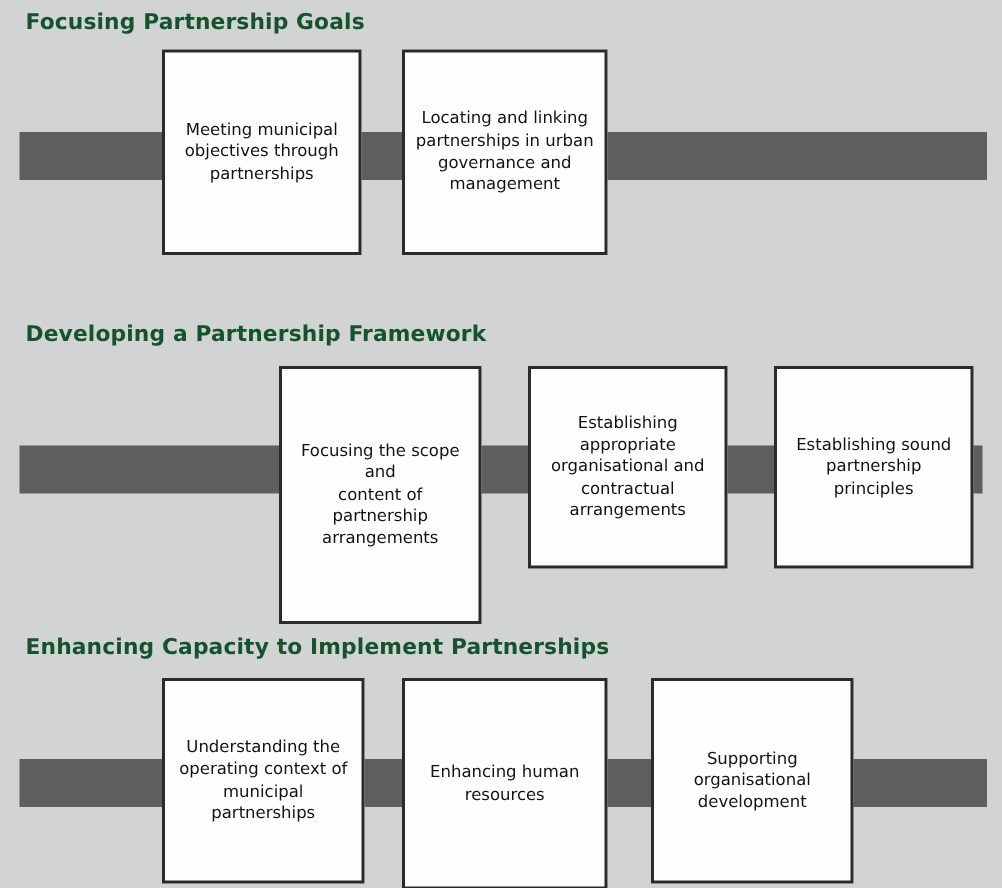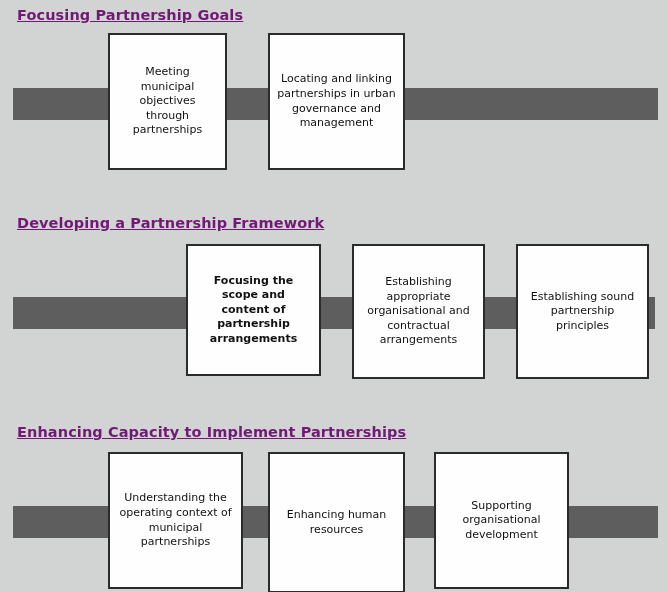--- a/index.html
+++ b/index.html
@@ -24,24 +24,23 @@
     position: absolute;
     left: 0;
     width: 668px;
   }
   .section-heading {
     position: absolute;
     left: 17px;
     font-family: "DejaVu Sans", sans-serif;
     font-size: 14.5px;
     font-weight: bold;
-    color: #701a75;
+    color: #14532d;
     letter-spacing: 0.1px;
     white-space: nowrap;
-    text-decoration: underline;
   }
   .connector-bar {
     position: absolute;
     background: #5e5e5e;
     height: 32px;
   }
   .node-box {
     position: absolute;
     background: #fefefe;
     border: 2px solid #2b2b2b;
@@ -58,30 +57,30 @@
     color: #121212;
     text-align: center;
     padding: 0 7px;
     white-space: pre-line;
   }
 
   
   #section-goals { top: 0; height: 200px; }
   #section-goals .section-heading { top: 7px; }
   #bar-goals { left: 13px; top: 88px; width: 645px; }
-  #box-goals-1 { left: 108px; top: 33px;  width: 119px; height: 137px; }
+  #box-goals-1 { left: 108px; top: 33px;  width: 133px; height: 137px; }
   #box-goals-2 { left: 268px; top: 33px;  width: 137px; height: 137px; }
   #box-goals-3 { left: 434px; top: 33px;  width: 135px; height: 137px; }
 
   
   #section-framework { top: 208px; height: 200px; }
   #section-framework .section-heading { top: 7px; }
   #bar-framework { left: 13px; top: 89px; width: 642px; }
   #box-framework-1 { left: 24px;  top: 36px; width: 134px; height: 135px; }
-  #box-framework-2 { left: 186px; top: 36px; width: 135px; height: 132px; font-weight: bold; }
+  #box-framework-2 { left: 186px; top: 36px; width: 135px; height: 172px; }
   #box-framework-3 { left: 352px; top: 36px; width: 133px; height: 135px; }
   #box-framework-4 { left: 516px; top: 36px; width: 133px; height: 135px; }
 
   
   #section-capacity { top: 417px; height: 175px; }
   #section-capacity .section-heading { top: 7px; text-align: right; }
   #bar-capacity { left: 13px; top: 89px; width: 645px; }
   #box-capacity-1 { left: 108px; top: 35px; width: 135px; height: 137px; }
   #box-capacity-2 { left: 268px; top: 35px; width: 137px; height: 141px; }
   #box-capacity-3 { left: 434px; top: 35px; width: 135px; height: 137px; }

